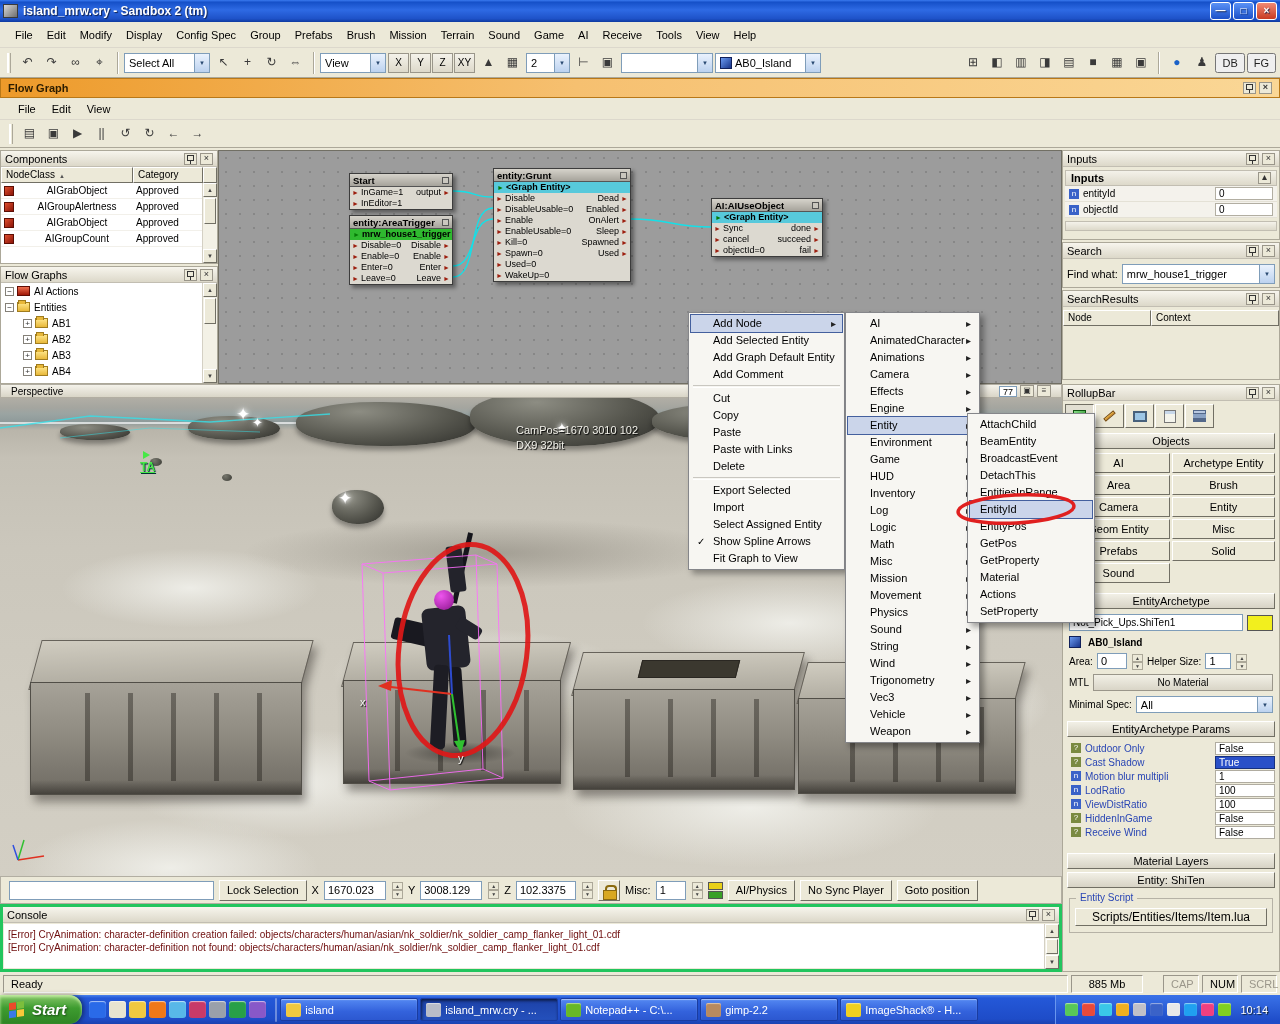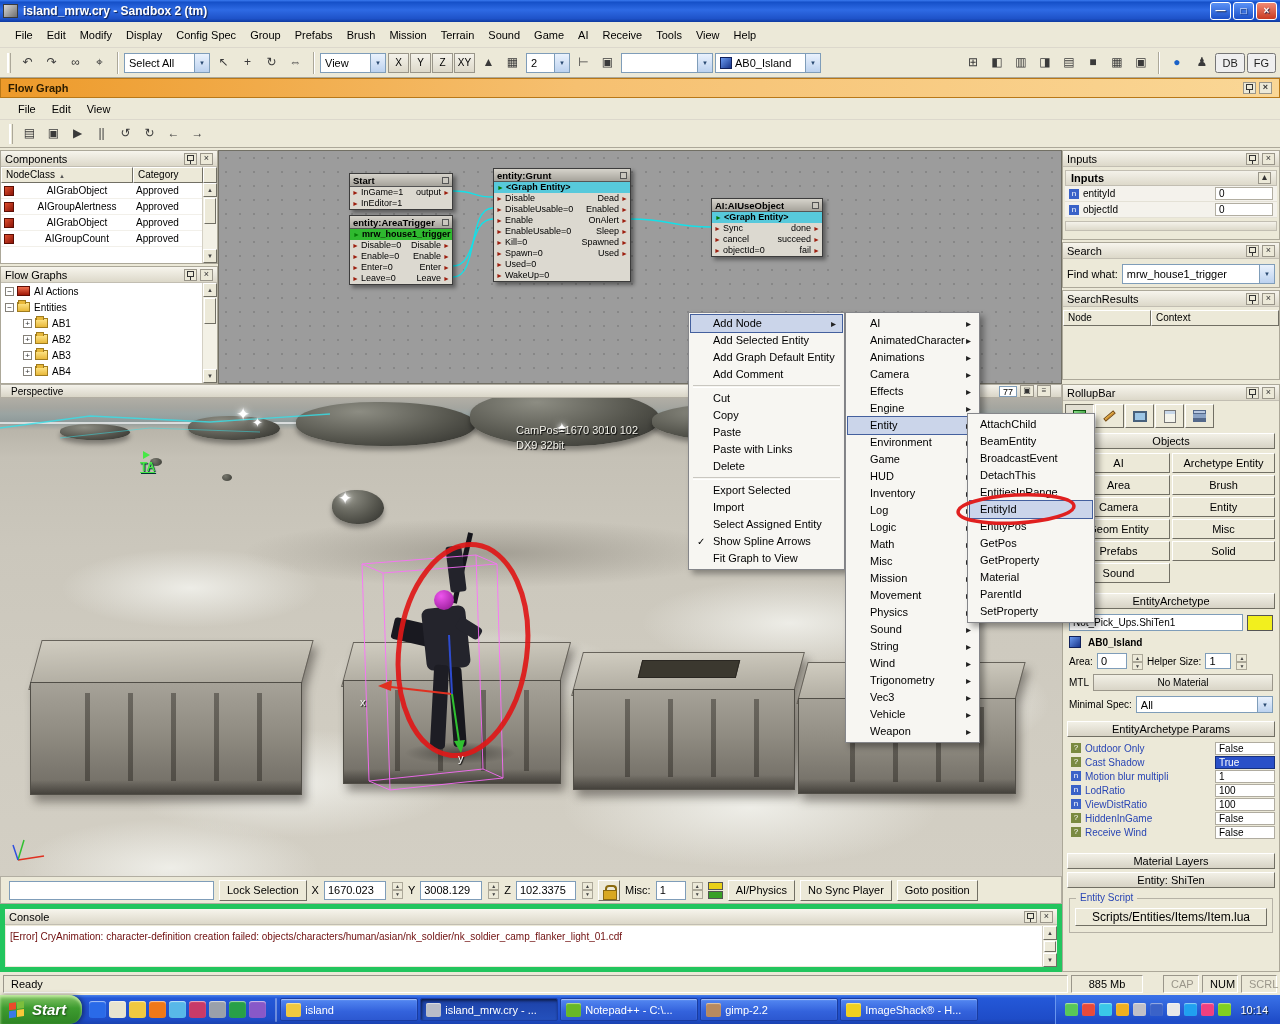--- a/index.html
+++ b/index.html
@@ -142,21 +142,21 @@
 .spin{width:11px;height:17px;display:flex;flex-direction:column;margin-left:1px;}
 .spin i{flex:1;border:1px solid #aca899;background:#ece9d8;font-style:normal;font-size:5px;line-height:6px;text-align:center;color:#444;}
 .lockbtn{width:22px;height:21px;border:1px solid;border-color:#fff #716F64 #716F64 #fff;background:#ECE9D8;position:relative;}
 .lockbtn::before{content:"";position:absolute;left:6px;top:4px;width:8px;height:6px;border:2px solid #8a6a10;border-bottom:none;border-radius:4px 4px 0 0;}
 .lockbtn::after{content:"";position:absolute;left:4px;top:9px;width:12px;height:8px;background:#d8a820;border:1px solid #8a6a10;}
 .swatches{display:flex;flex-direction:column;gap:1px;}
 .swatches i{width:15px;height:8px;border:1px solid #555;}
 .sw-y{background:#e8d018;} .sw-g{background:#3aa028;}
 
 
-#console{position:absolute;left:0;top:904px;width:1062px;height:68px;background:#ECE9D8;border:5px solid #22c55e;}
+#console{position:absolute;left:0;top:904px;width:1062px;height:68px;background:#ECE9D8;border:3px solid #22c55e;}
 #console .body{position:absolute;left:1px;top:17px;right:1px;bottom:1px;background:#fff;overflow:hidden;padding:4px 6px 0 4px;}
 .conline{font-size:10px;color:#6e0d0d;white-space:nowrap;line-height:13px;}
 
 
 #rollup{position:absolute;left:1062px;top:384px;width:218px;height:588px;background:#ECE9D8;border:1px solid #ACA899;overflow:hidden;}
 #rtabs{display:flex;gap:1px;padding:3px 2px 2px;}
 .rtab{width:29px;height:24px;border:1px solid;border-color:#fff #716F64 #716F64 #fff;background:#ECE9D8;display:flex;align-items:center;justify-content:center;}
 .rtab.sel{border-color:#716F64 #fff #fff #716F64;background:#e2dfd2;}
 .ti-cube{width:13px;height:13px;background:linear-gradient(135deg,#8ae08a,#1f8a1f);border:1px solid #115511;}
 .ti-pencil{width:13px;height:4px;background:linear-gradient(#f4c04a,#c07818);border:1px solid #7a4c10;transform:rotate(-40deg);}
@@ -774,20 +774,21 @@
     <div class="dock-title">
       <span>Console</span>
       <span class="sp">
           <span class="pin-i"></span>
           <span class="dock-ic">×</span>
         </span>
     </div>
     <div class="body">
 
     <div class="conline">[Error] CryAnimation: character-definition creation failed: objects/characters/human/asian/nk_soldier/nk_soldier_camp_flanker_light_01.cdf</div>
+        <div class="conline">[Error] CryAnimation: character-definition not found: objects/characters/human/asian/nk_soldier/nk_soldier_camp_flanker_light_01.cdf</div>
       </div>
     <div class="vscroll" style="top:17px">
       <span class="sarr">▲</span>
         <span class="sthumb"></span>
         <span class="sspace"></span>
         <span class="sarr">▼</span>
     </div>
   </div>
 
   <div id="rollup">
@@ -1051,21 +1052,21 @@
   <div class="mi" style="padding-left:10px">AttachChild</div>
       <div class="mi" style="padding-left:10px">BeamEntity</div>
       <div class="mi" style="padding-left:10px">BroadcastEvent</div>
       <div class="mi" style="padding-left:10px">DetachThis</div>
       <div class="mi" style="padding-left:10px">EntitiesInRange</div>
       <div class="mi hl" style="padding-left:10px">EntityId</div>
       <div class="mi" style="padding-left:10px">EntityPos</div>
       <div class="mi" style="padding-left:10px">GetPos</div>
       <div class="mi" style="padding-left:10px">GetProperty</div>
       <div class="mi" style="padding-left:10px">Material</div>
-      <div class="mi" style="padding-left:10px">ParentId</div>
+      <div class="mi" style="padding-left:10px">Actions</div>
       <div class="mi" style="padding-left:10px">SetProperty</div>
     </div>
 
   <svg width="136" height="46" style="position:absolute;left:948px;top:486px;z-index:70;pointer-events:none">
     <ellipse cx="68" cy="23" rx="58" ry="14" fill="none" stroke="#E02020" stroke-width="3.5" transform="rotate(-3 68 23)"></ellipse>
   </svg>
 
 </div>
 
 </body></html>

